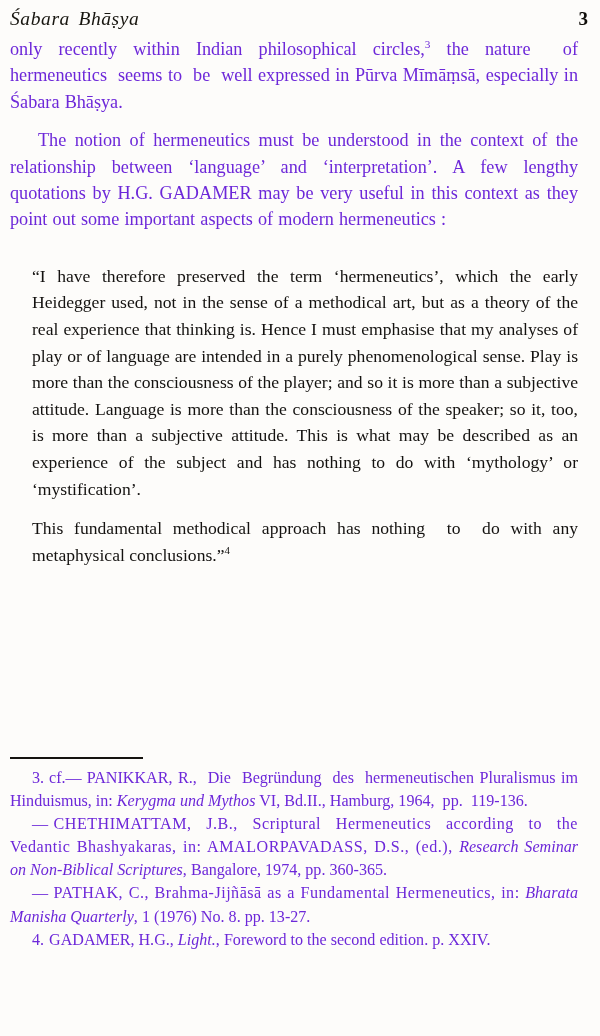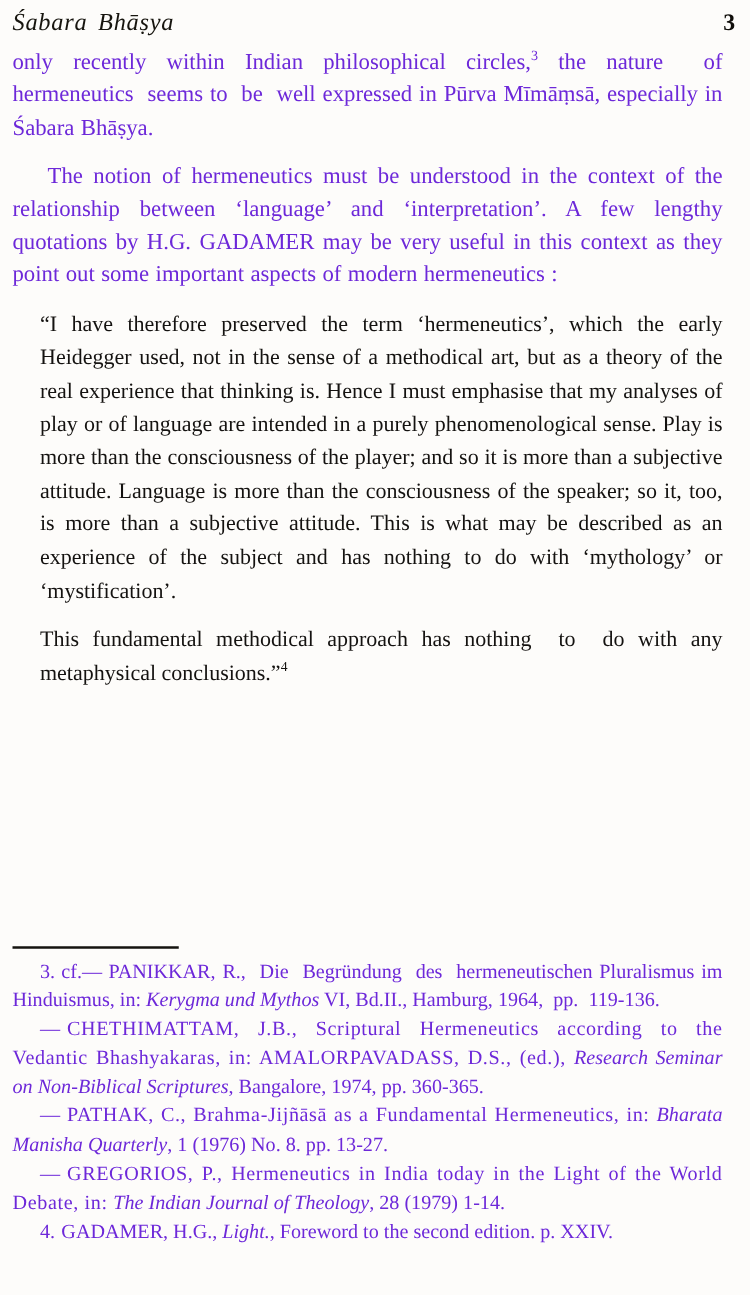--- a/index.html
+++ b/index.html
@@ -67,21 +67,21 @@
 
   .quote {
     margin-left: 22px;
     width: 546px;
     font-size: 17.6px;
     line-height: 26.6px;
     text-align: justify;
     color: #141210;
   }
   .quote + .quote { margin-top: 13px; }
-  .quote-wrap { margin-top: 13px; }
+  .quote-wrap { margin-top: 30px; }
 
   sup {
     font-size: 0.62em;
     vertical-align: super;
     line-height: 0;
   }
 
   
   .fn-rule {
     position: absolute;
@@ -144,20 +144,17 @@
     <p class="fn">
       <span>3.<span class="sp"></span>cf.—<span class="sp"></span>PANIKKAR, R.,&nbsp; Die&nbsp; Begründung&nbsp; des&nbsp; hermeneutischen Pluralismus im Hinduismus, in: </span><i>Kerygma und Mythos</i><span> VI, Bd.II., Hamburg, 1964,&nbsp; pp.&nbsp; 119-136.</span>
     </p>
     <p class="fn">
       <span class="dash">—<span class="sp"></span>CHETHIMATTAM, J.B., Scriptural Hermeneutics according to the Vedantic Bhashyakaras, in: AMALORPAVADASS, D.S., (ed.), </span><i>Research Seminar on Non-Biblical Scriptures</i><span>, Bangalore, 1974, pp. 360-365.</span>
     </p>
     <p class="fn">
       <span class="dash">—<span class="sp"></span>PATHAK, C., Brahma-Jijñāsā as a Fundamental Hermeneutics, in: </span><i>Bharata Manisha Quarterly</i><span>, 1 (1976) No. 8. pp. 13-27.</span>
     </p>
     <p class="fn">
-      <span class="dash">—<span class="sp"></span>GREGORIOS, P., Hermeneutics in India today in the Light of the World Debate, in: </span><i>The Indian Journal of Theology</i><span>, 28 (1979) 1-14.</span>
-    </p>
-    <p class="fn">
       <span>4.<span class="sp"></span>GADAMER, H.G., </span><i>Light.</i><span>, Foreword to the second edition. p. XXIV.</span>
     </p>
   </div>
 
 </div>
 
 </body></html>

